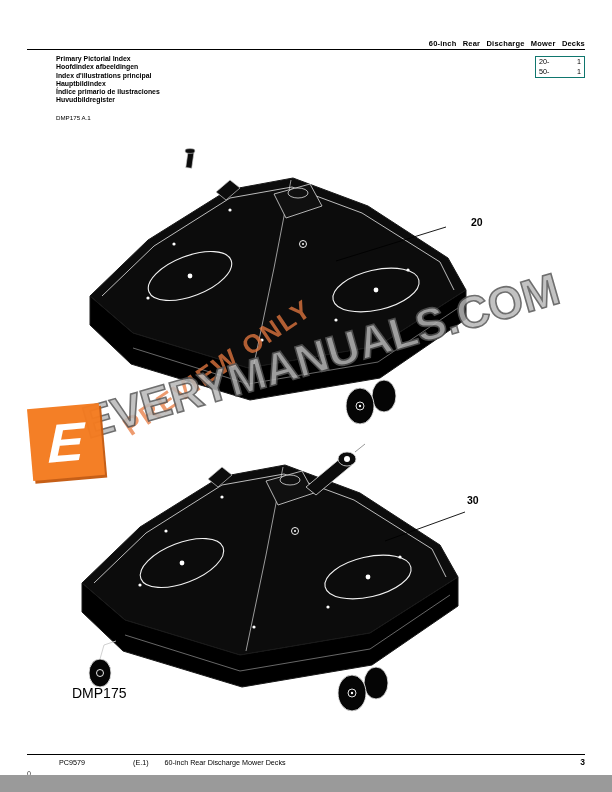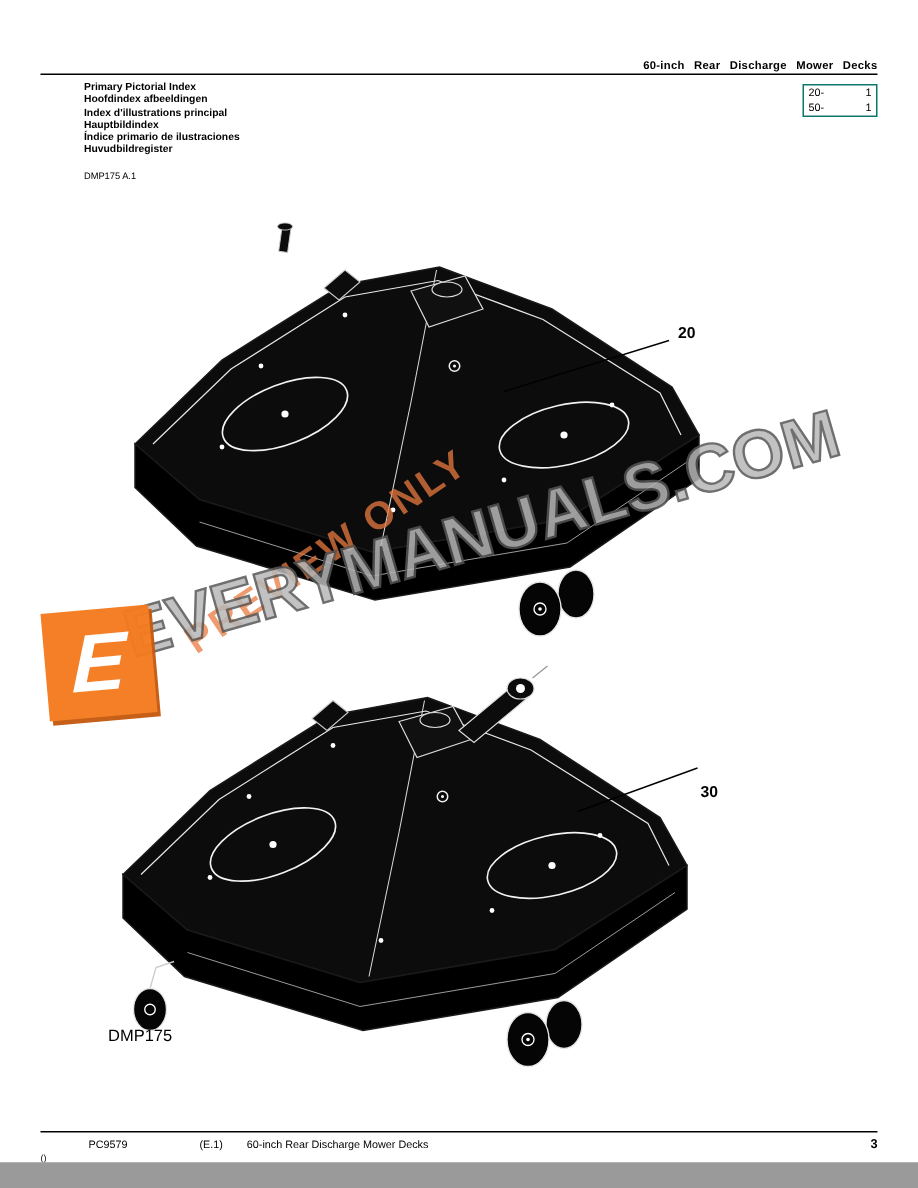--- a/index.html
+++ b/index.html
@@ -22,24 +22,24 @@
   .parts-table{
     position:absolute;right:27px;top:56px;width:48px;
     border:1px solid #0f766e;font-size:7.2px;background:#fff;
   }
   .pt-row{display:flex;justify-content:space-between;padding:0 3px;line-height:10px;}
 
   .deck1{position:absolute;left:78px;top:148px;width:400px;height:300px;}
   .deck2{position:absolute;left:70px;top:435px;width:410px;height:300px;}
 
   .callout{position:absolute;font-size:10.5px;font-weight:bold;}
-  .c20{left:452px;top:216px;}
-  .c30{left:467px;top:522px;}
-
-  .figure-caption{position:absolute;left:72px;top:685px;font-size:11px;}
+  .c20{left:471px;top:216px;}
+  .c30{left:467px;top:494px;}
+
+  .figure-caption{position:absolute;left:72px;top:685px;font-size:14px;}
 
   .wm-brand{
     position:absolute;left:84px;top:398px;transform:rotate(-16deg);transform-origin:0 50%;
     font-size:45px;font-weight:bold;white-space:nowrap;
     color:#b8b8b8;-webkit-text-stroke:1.6px #565656;opacity:.85;letter-spacing:0;
   }
   .wm-preview{
     position:absolute;left:126px;top:414px;transform:rotate(-34deg);transform-origin:0 50%;
     font-size:26px;font-weight:bold;letter-spacing:2px;white-space:nowrap;
     color:#e87a40;opacity:.75;

